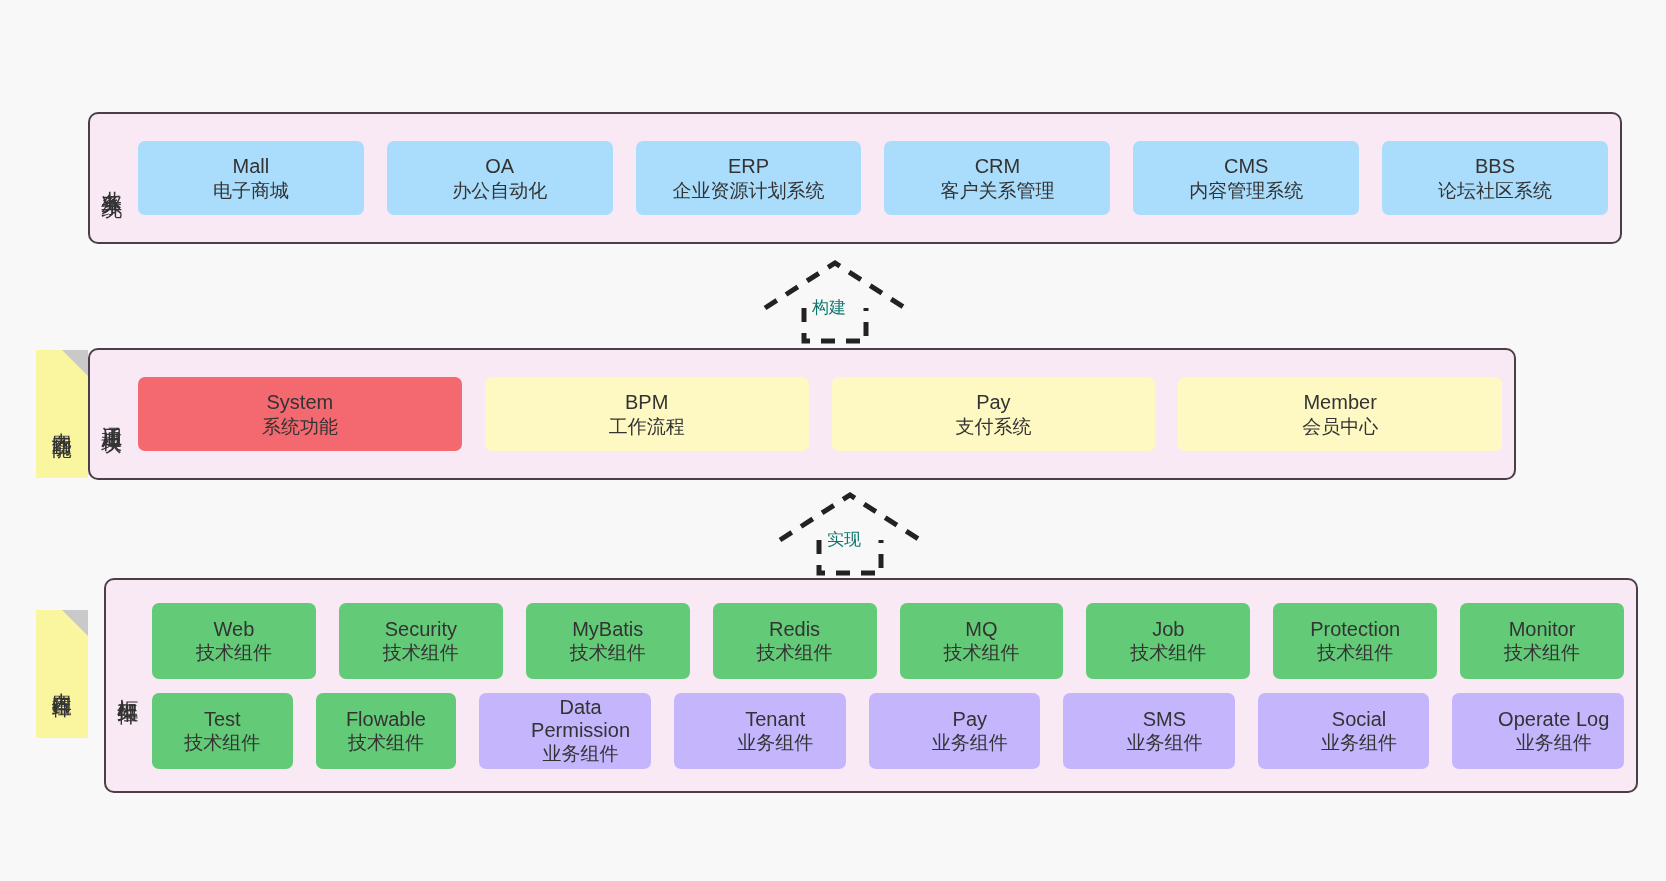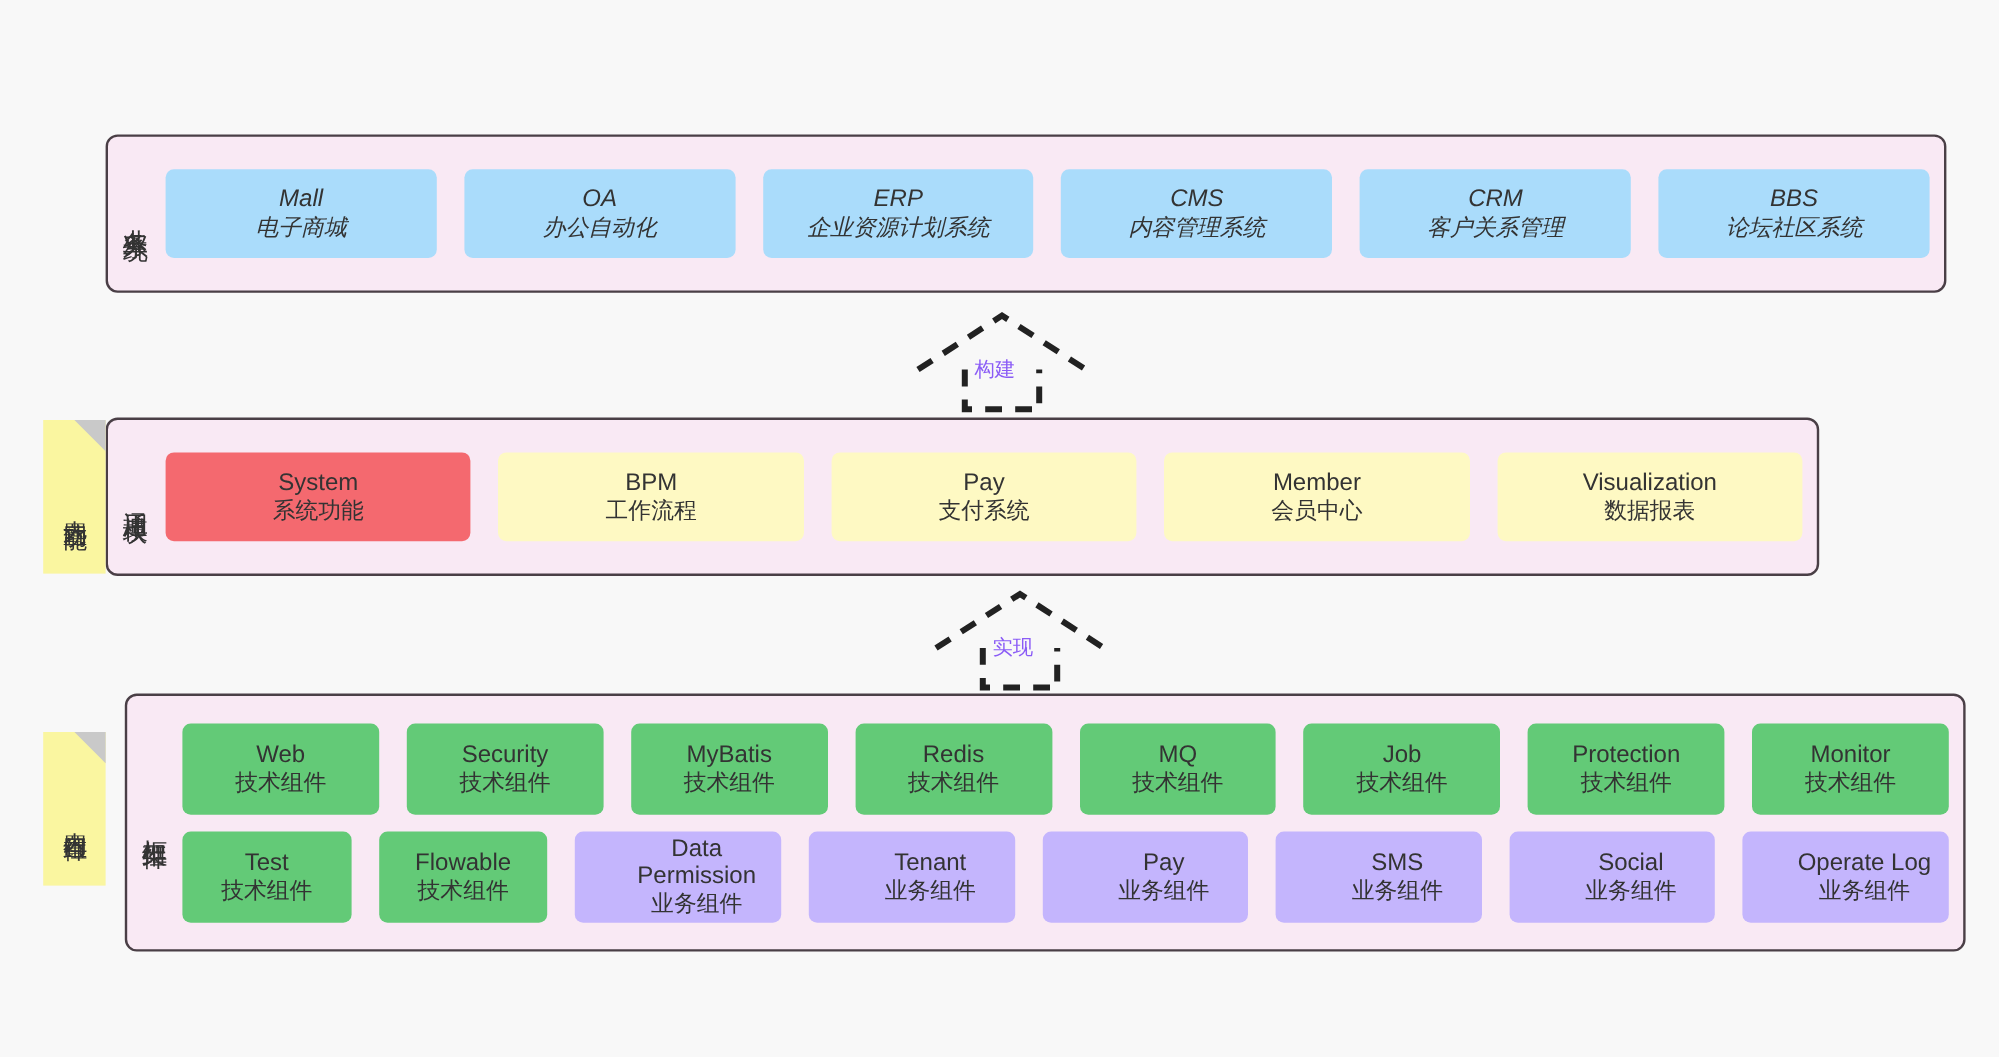--- a/index.html
+++ b/index.html
@@ -70,21 +70,21 @@
     justify-content: center;
     text-align: center;
     line-height: 1.22;
     color: #333333;
     padding: 4px 6px;
   }
   .node .title-en { font-size: 20px; }
   .node .title-cn { font-size: 19px; }
   .node.multiline .title-en { line-height: 1.16; }
 
-  .n-blue    { background: #aadcfb; font-style: italic; }
+  .n-blue    { background: #aadcfb; }
   .n-red     { background: #f4696f; }
   .n-pink    { background: #fef9c3; }
   .n-green   { background: #63ca77; }
   .n-green-l { background: #c4b5fd; padding-left: 37px; }
 
   
   #layer-business { left: 88px;  top: 112px; width: 1534px; height: 132px; }
   #layer-modules  { left: 88px;  top: 348px; width: 1428px; height: 132px; }
   #layer-framework{ left: 104px;  top: 578px; width: 1534px; height: 215px; }
 
@@ -124,21 +124,21 @@
   }
   #sticky-modules   { left: 36px; top: 350px; height: 128px; }
   #sticky-framework { left: 36px; top: 610px; height: 128px; }
 
   
   .arrow { position: absolute; }
   .arrow svg { display: block; overflow: visible; }
   .arrow-label {
     position: absolute;
     font-size: 17px;
-    color: #8b5cf6;
+    color: #0f766e;
     background: transparent;
     white-space: nowrap;
     user-select: none;
   }
   #arrow-build  { left: 760px; top: 258px; width: 150px; height: 88px; }
   #arrow-build .arrow-label  { left: 52px; top: 38px; }
   #arrow-impl   { left: 775px; top: 490px; width: 150px; height: 88px; }
   #arrow-impl  .arrow-label  { left: 52px; top: 38px; }
 </style>
 </head>
@@ -156,26 +156,26 @@
         </div>
         <div class="node n-blue">
           <span class="title-en">OA</span>
           <span class="title-cn">办公自动化</span>
         </div>
         <div class="node n-blue">
           <span class="title-en">ERP</span>
           <span class="title-cn">企业资源计划系统</span>
         </div>
         <div class="node n-blue">
+          <span class="title-en">CRM</span>
+          <span class="title-cn">客户关系管理</span>
+        </div>
+        <div class="node n-blue">
           <span class="title-en">CMS</span>
           <span class="title-cn">内容管理系统</span>
-        </div>
-        <div class="node n-blue">
-          <span class="title-en">CRM</span>
-          <span class="title-cn">客户关系管理</span>
         </div>
         <div class="node n-blue">
           <span class="title-en">BBS</span>
           <span class="title-cn">论坛社区系统</span>
         </div>
       </div>
     </div>
   </div>
 
   <div class="arrow" id="arrow-build">
@@ -200,24 +200,20 @@
           <span class="title-cn">工作流程</span>
         </div>
         <div class="node n-pink">
           <span class="title-en">Pay</span>
           <span class="title-cn">支付系统</span>
         </div>
         <div class="node n-pink">
           <span class="title-en">Member</span>
           <span class="title-cn">会员中心</span>
         </div>
-        <div class="node n-pink">
-          <span class="title-en">Visualization</span>
-          <span class="title-cn">数据报表</span>
-        </div>
       </div>
     </div>
   </div>
 
   <div class="arrow" id="arrow-impl">
     <svg width="150" height="88" viewBox="0 0 150 88" fill="none">
       <path d="M 5 50 L 75 5 L 145 50" stroke="#222222" stroke-width="5" stroke-dasharray="14 11" fill="none" stroke-linecap="butt"></path>
       <path d="M 44 50 L 44 83 L 106 83 L 106 50" stroke="#222222" stroke-width="5" stroke-dasharray="14 11" fill="none" stroke-linecap="butt"></path>
     </svg>
     <span class="arrow-label">实现</span>

